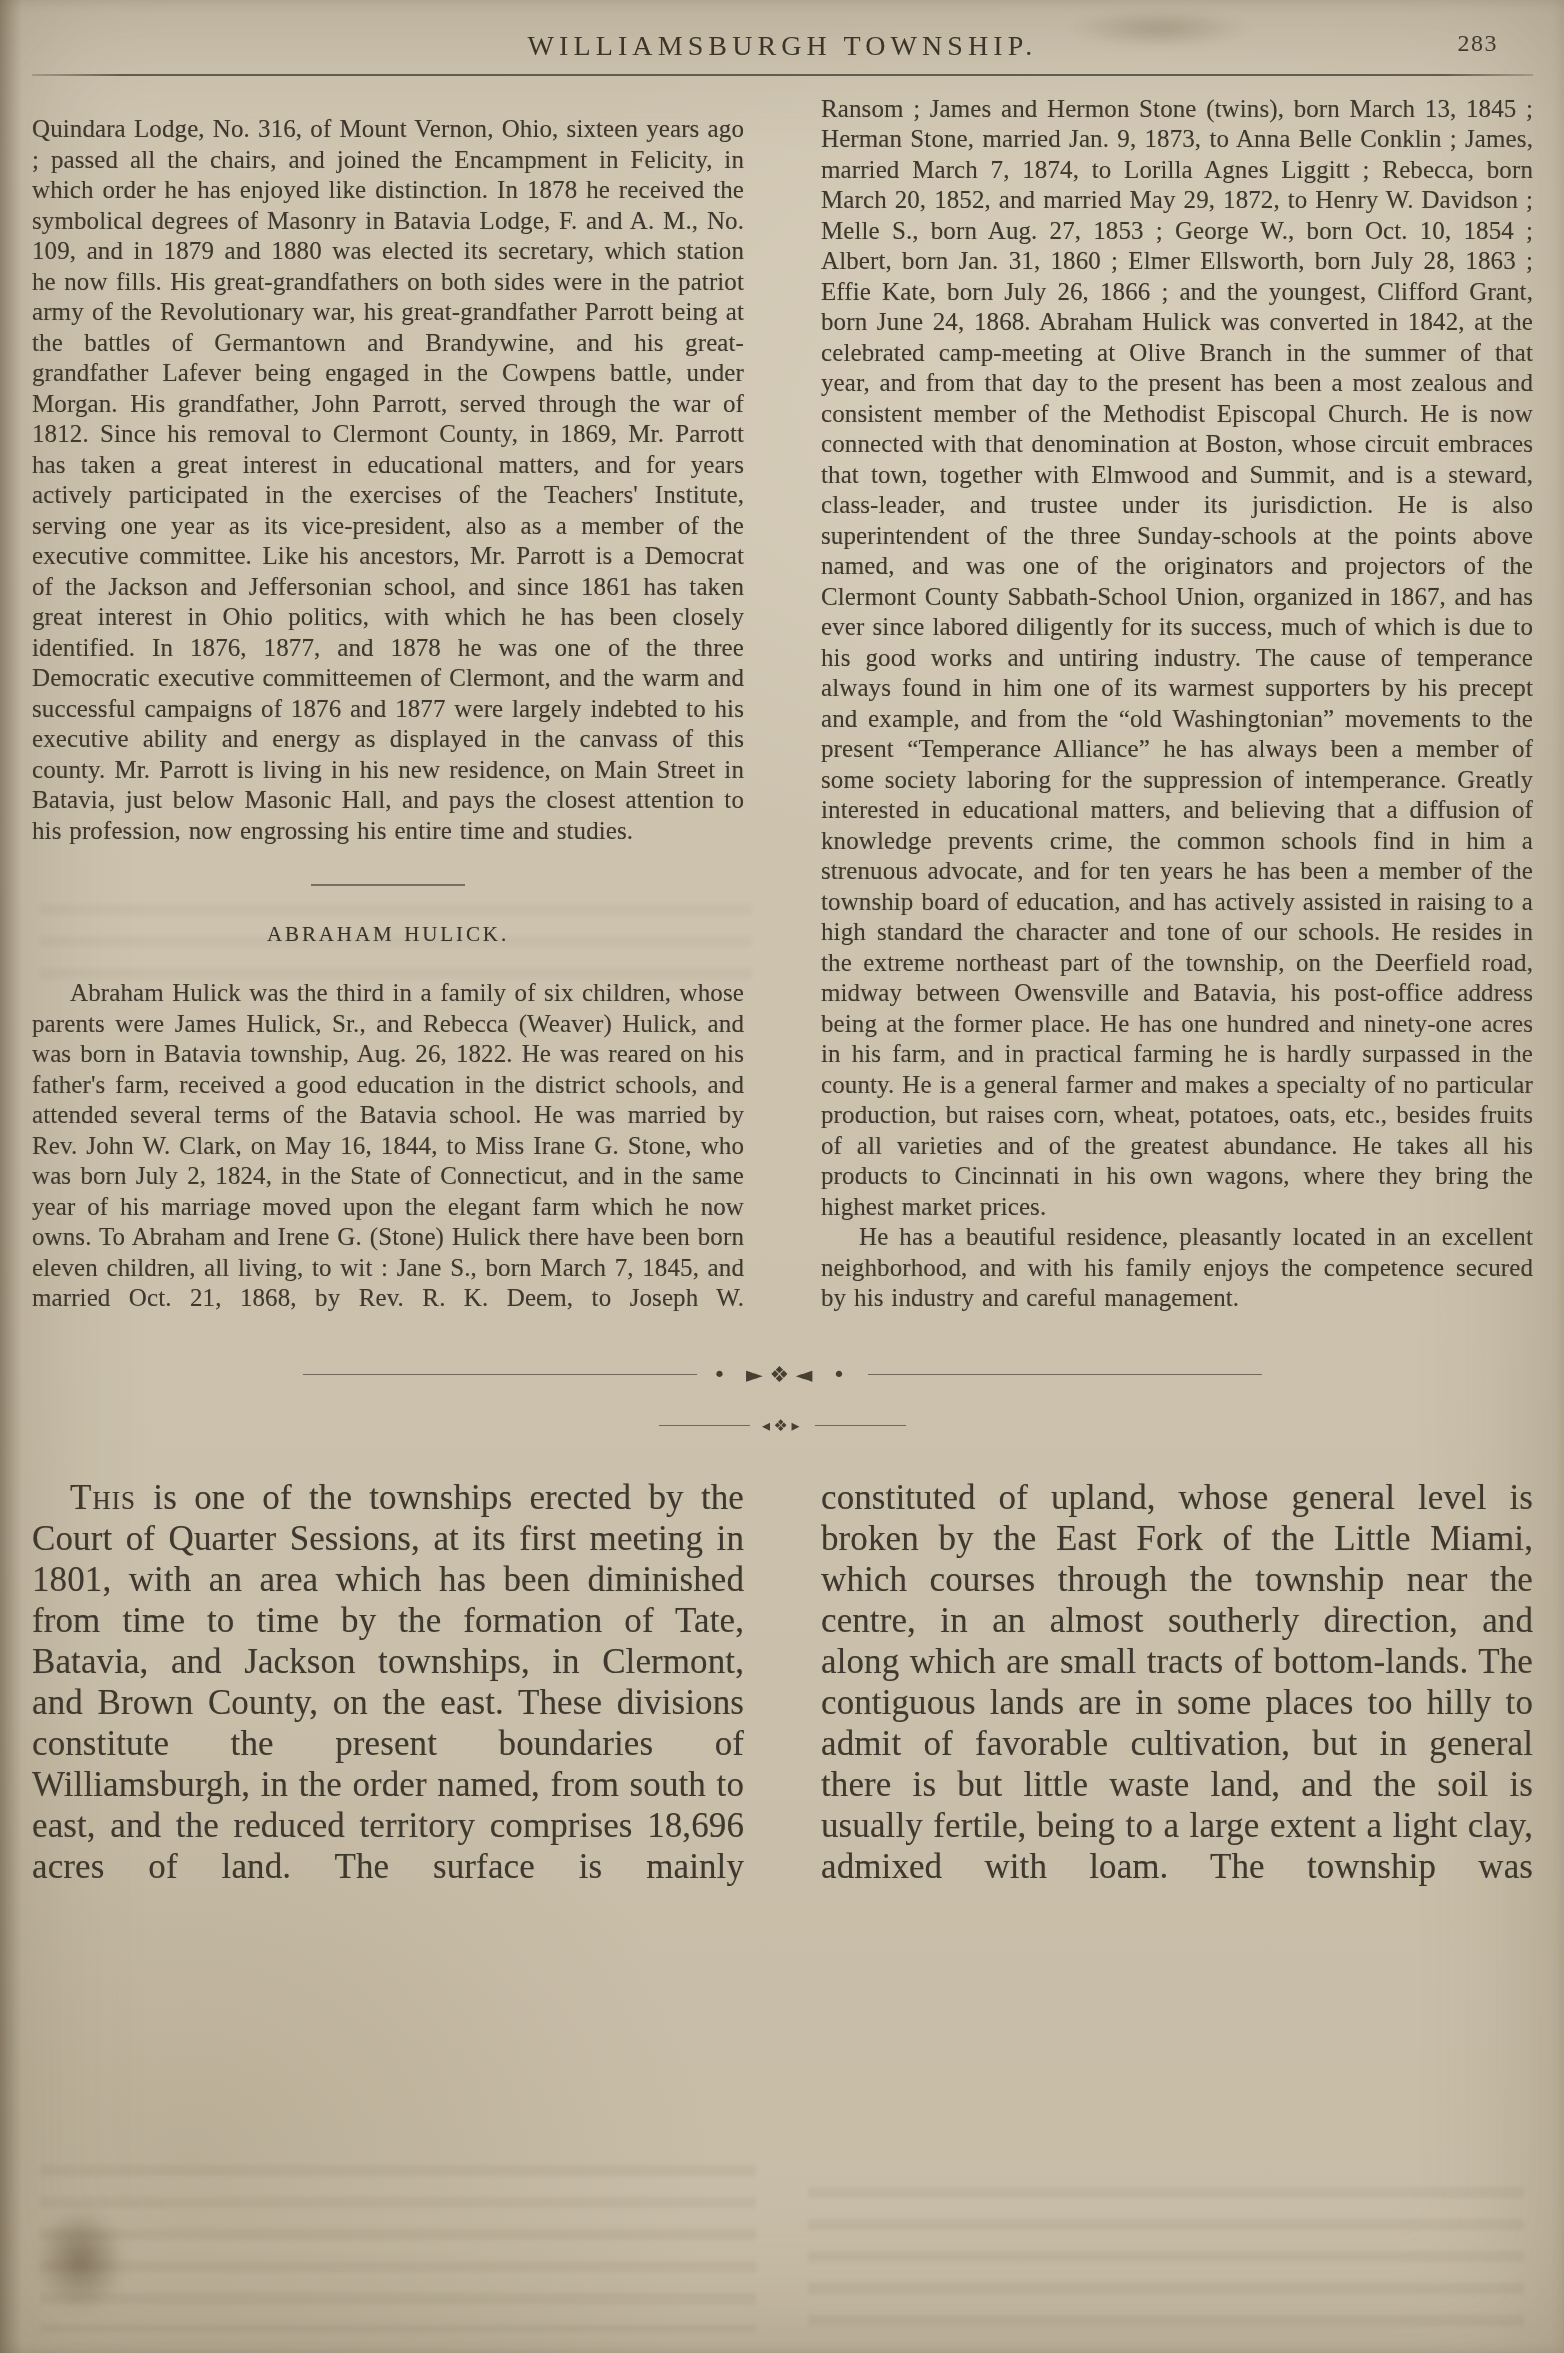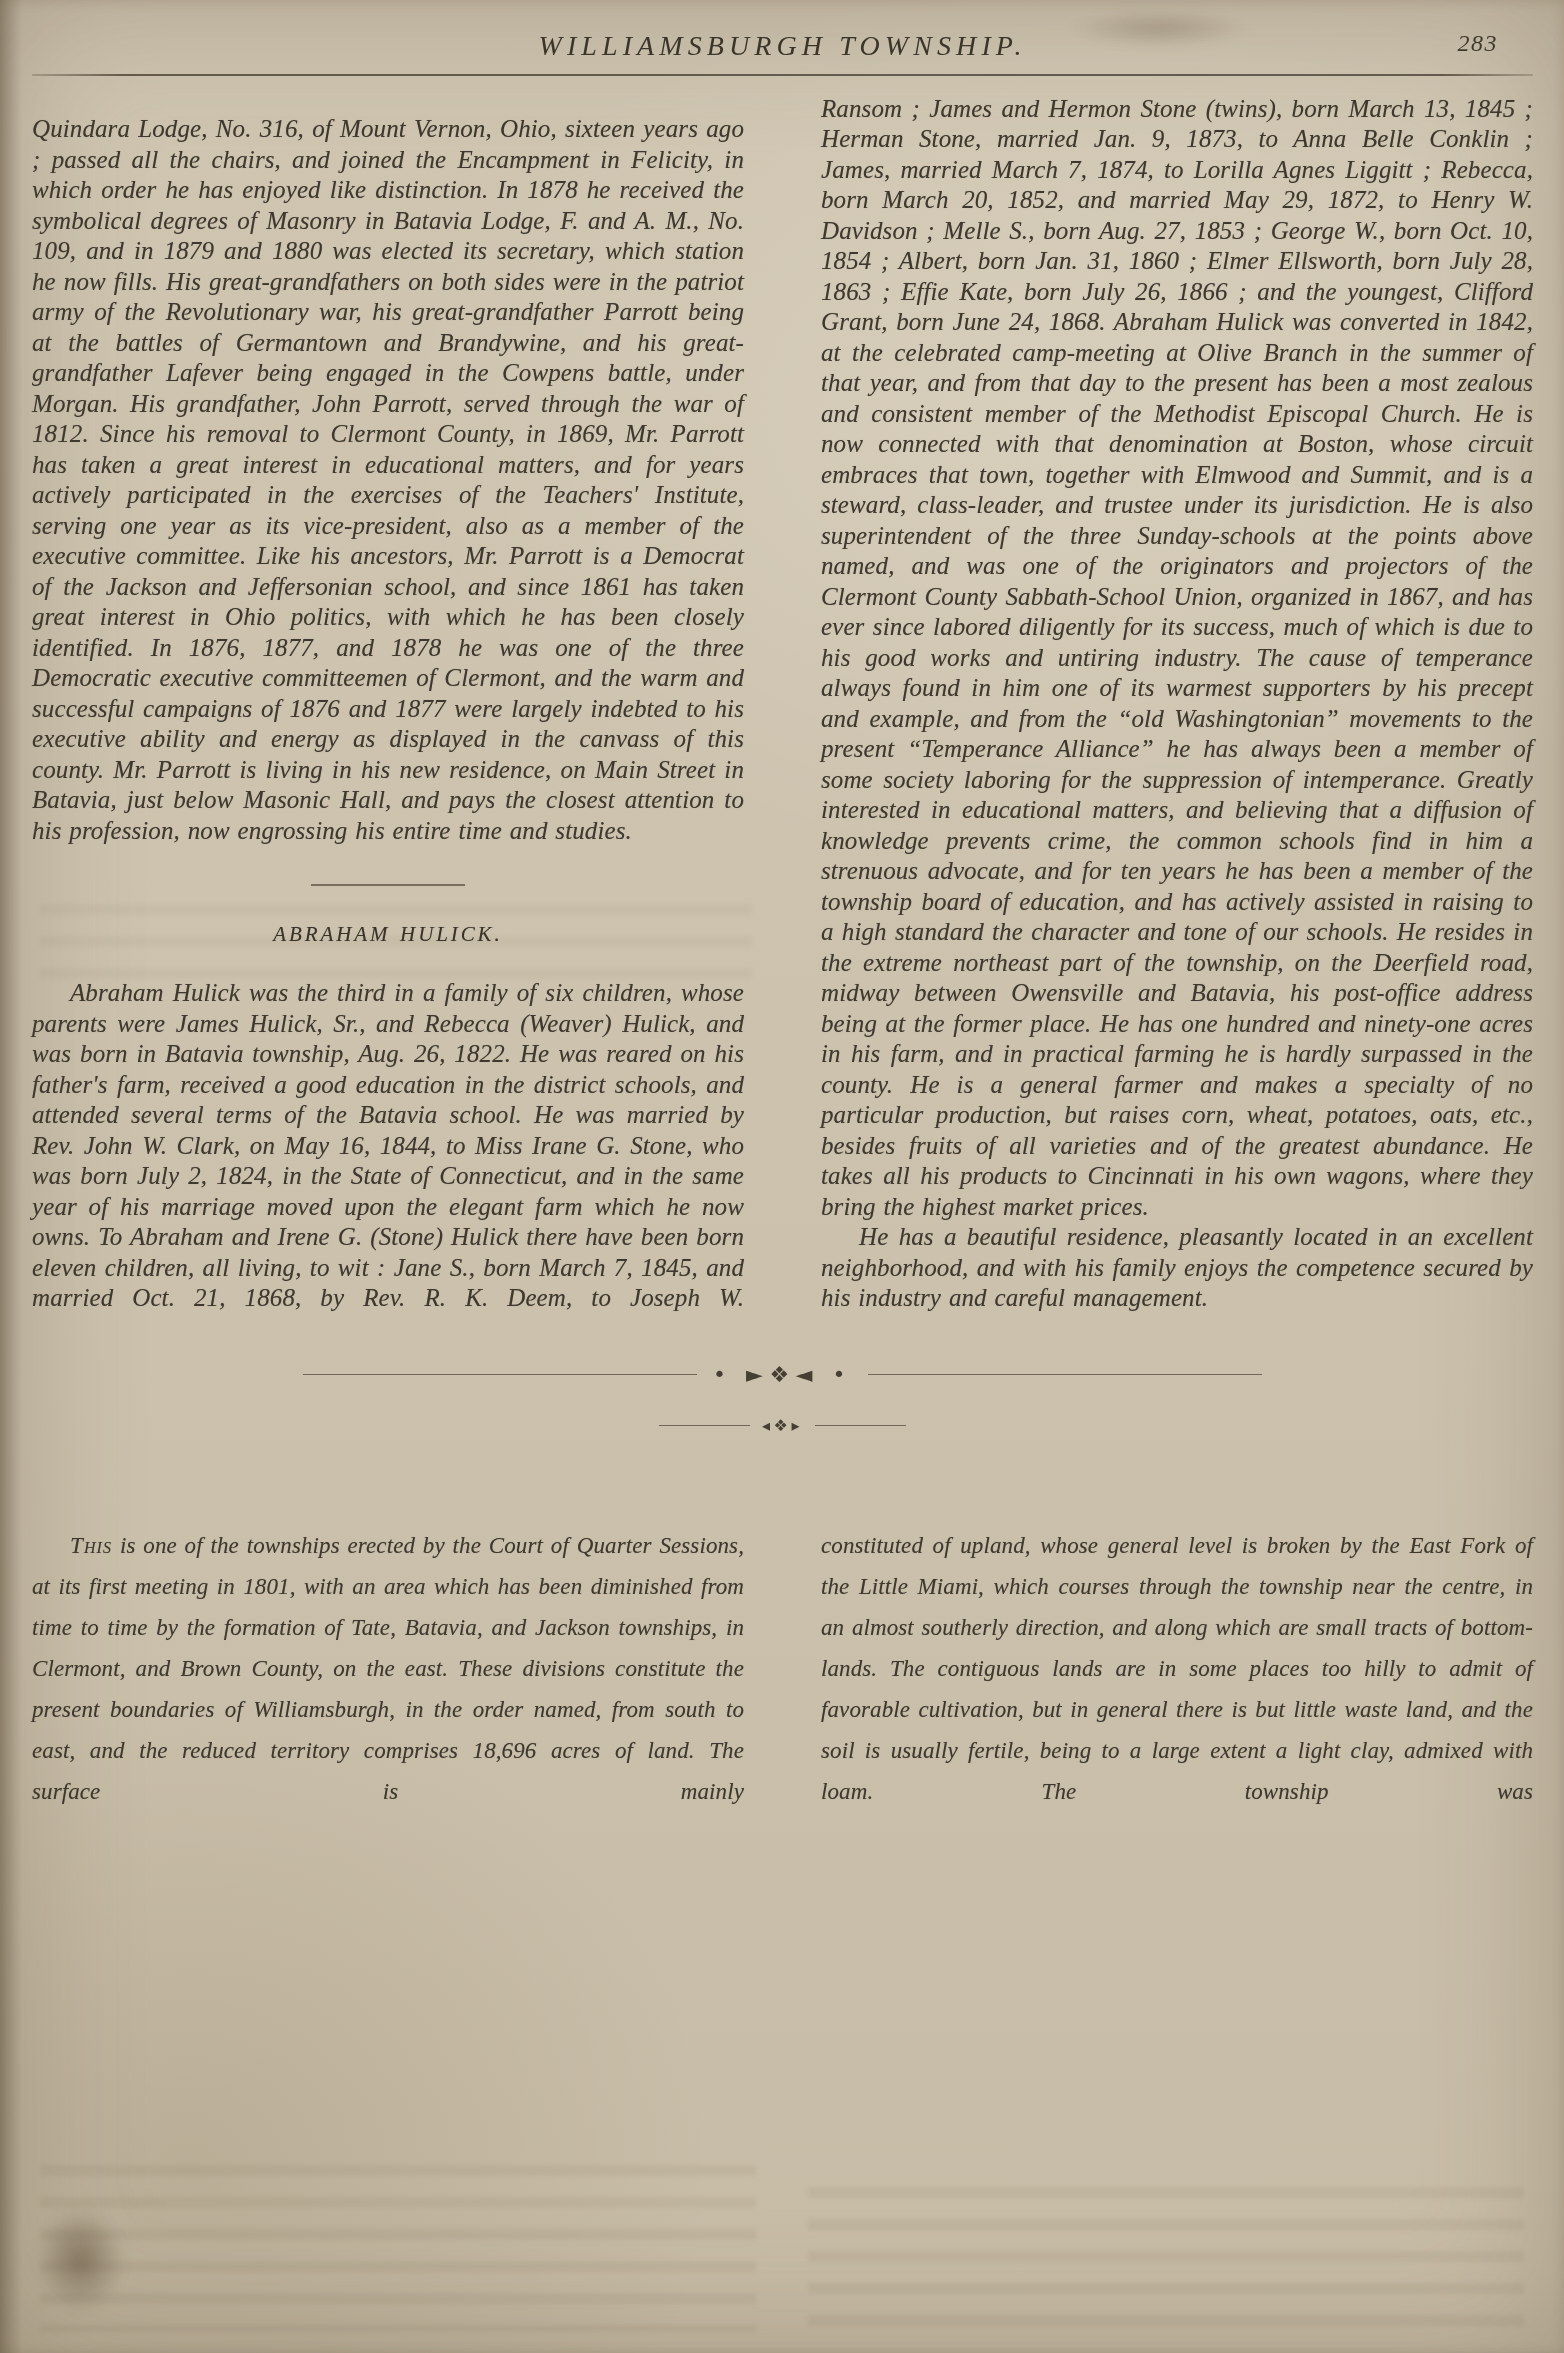--- a/index.html
+++ b/index.html
@@ -38,40 +38,40 @@
   .stain-smudge {
     left:1039px; top:2.9px; width:240px; height:51px; filter:blur(4.4px);
     background:radial-gradient(closest-side, rgba(96,82,58,0.28), rgba(96,82,58,0) 75%);
   }
   .stain-edge {
     left:0; top:0; width:22px; height:2354px;
     background:linear-gradient(90deg, rgba(70,56,36,0.35), rgba(70,56,36,0));
   }
 
   
-  .content { position:relative; z-index:1; padding:20.3px 32px 0 32px;font-style:italic; }
+  .content { position:relative; z-index:1; padding:20.3px 32px 0 32px; }
 
   .running-header { position:relative; height:38px; margin-top:10.2px; }
   .rh-title {
     position:absolute; left:0; right:0; text-align:center;
     font-size:28px; letter-spacing:5.1px; color:#3a342a;
   }
   .rh-page { position:absolute; right:35px; top:0; font-size:24px; letter-spacing:1.5px; }
 
   .header-rule {
     margin-top:5.8px; height:2.2px;
     background:linear-gradient(90deg, rgba(74,66,52,0.25), rgba(74,66,52,0.8) 6%, rgba(74,66,52,0.8) 94%, rgba(74,66,52,0.25));
   }
 
   .cols { display:flex; align-items:flex-end;gap:18px; }
   .cols.upper { margin-top:17.4px; }
   .cols.lower { margin-top:42px; }
   .col { flex:1 1 0; min-width:0; text-align:justify; }
   .upper .col { font-size:25px; line-height:30.5px; letter-spacing:0.1px; word-spacing:1.5px; }
-  .lower .col { font-size:23px; line-height:41px; letter-spacing:0.1px; word-spacing:1.5px;margin-top:48px; }
+  .lower .col { font-size:35px; line-height:41px; letter-spacing:0.1px; word-spacing:1.5px; }
 
   .gutter { flex:0 0 41px; display:flex; justify-content:center; }
   .vrule { width:1.5px; background:rgba(74,66,52,0.55); }
 
   .para { margin:0; text-shadow:0 0 0.7px rgba(62,56,46,0.35); }
   .para.indent { text-indent:38px; }
   .para.cont { text-align-last:justify; }
 
   .section-rule {
     width:154px; height:1.5px; background:rgba(74,66,52,0.65);

